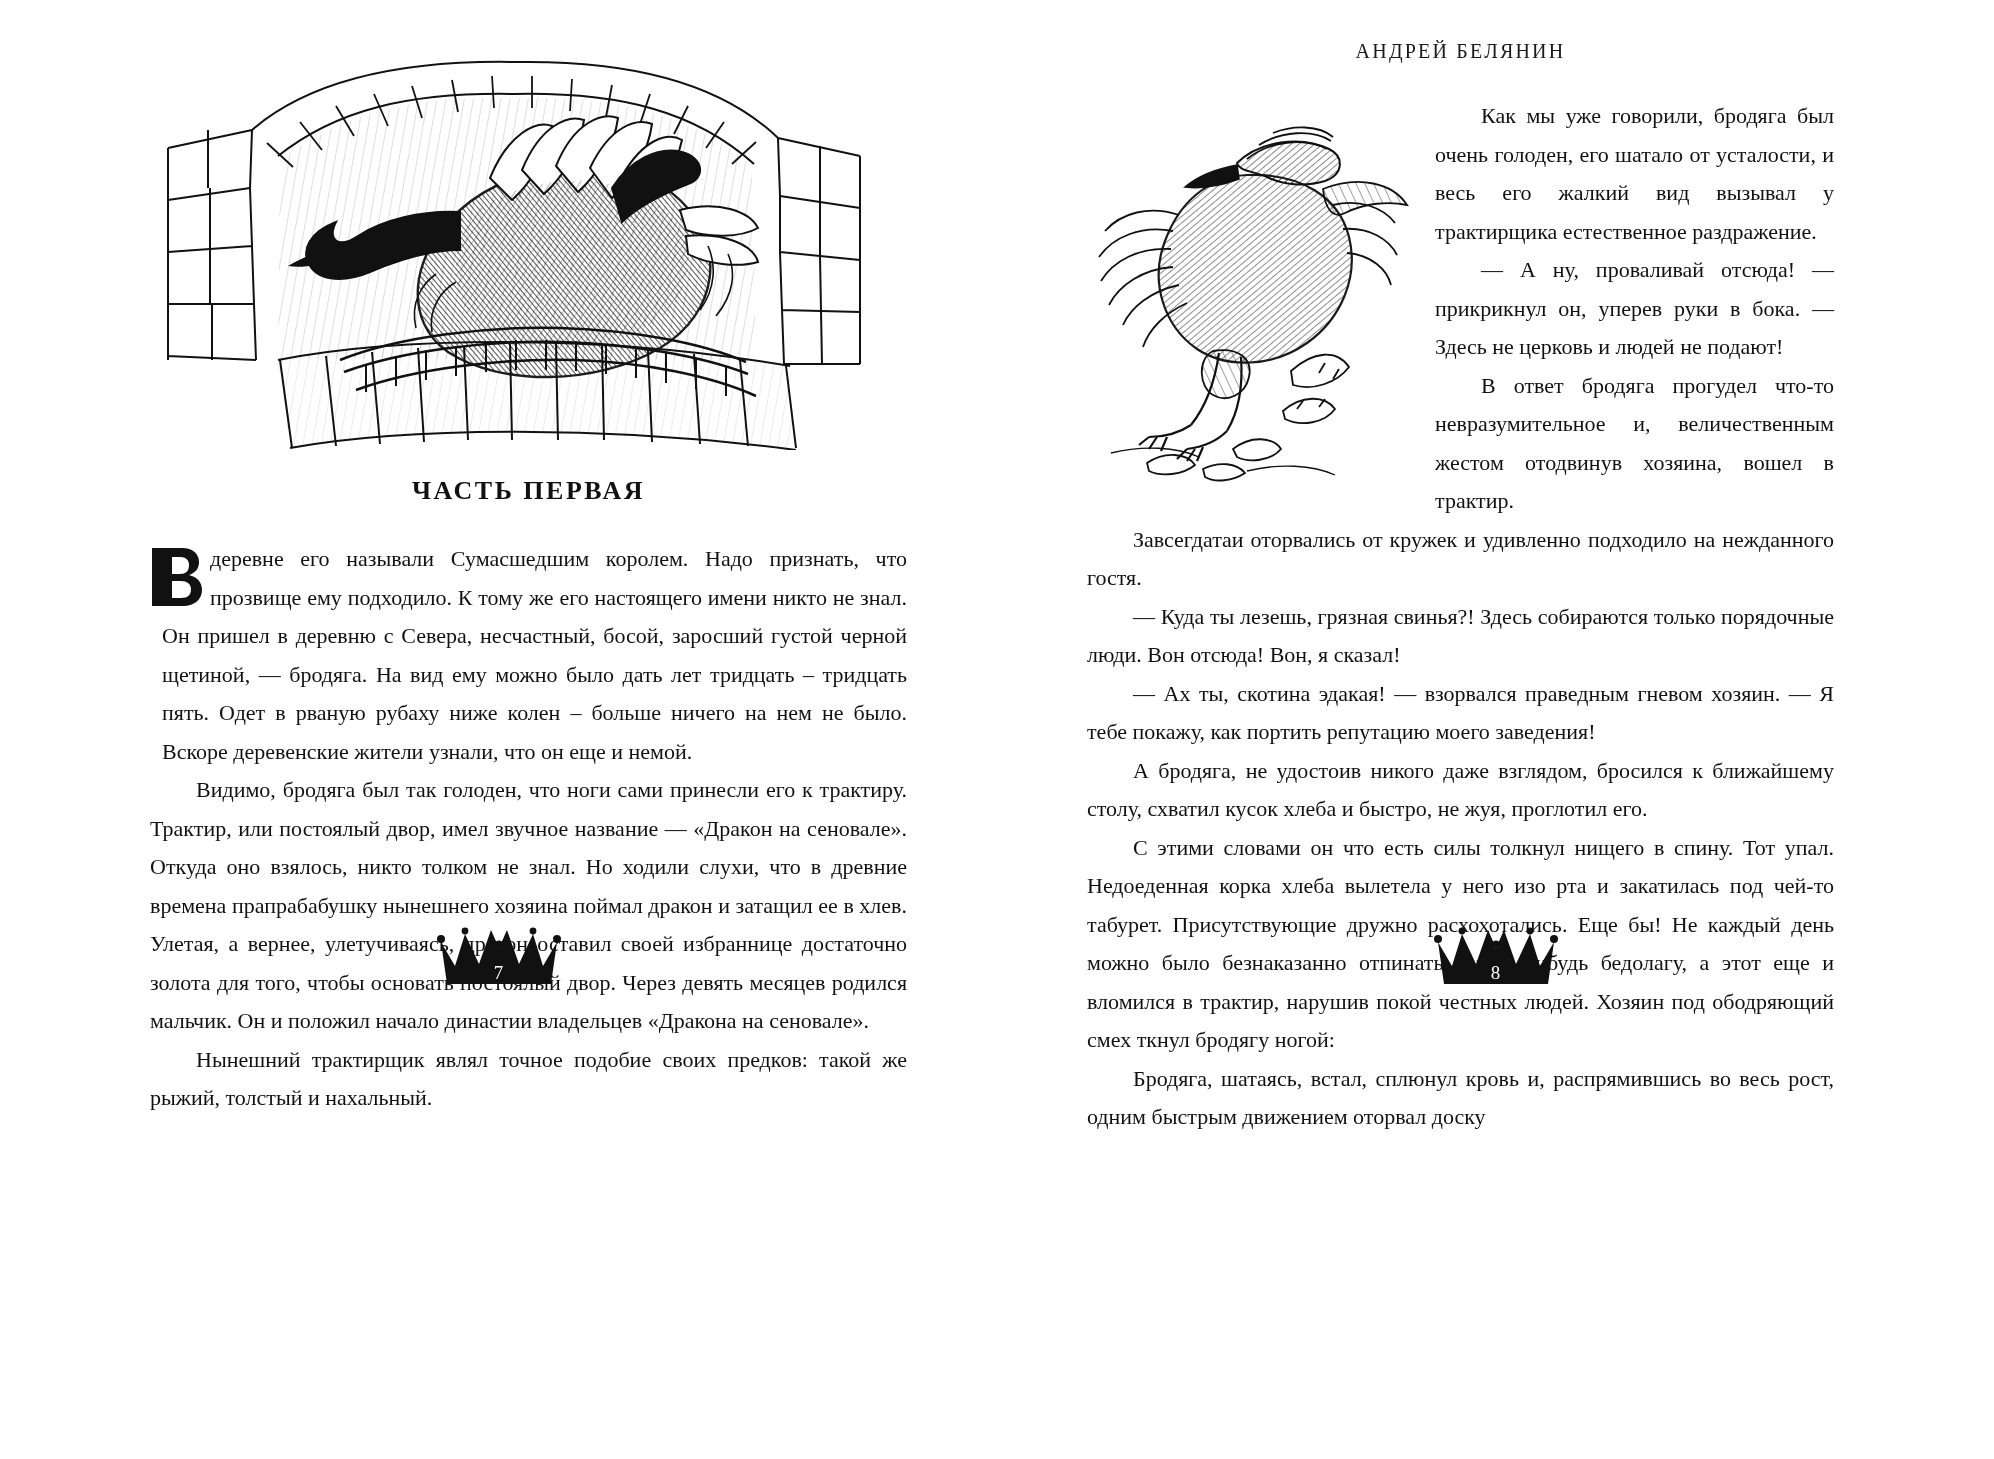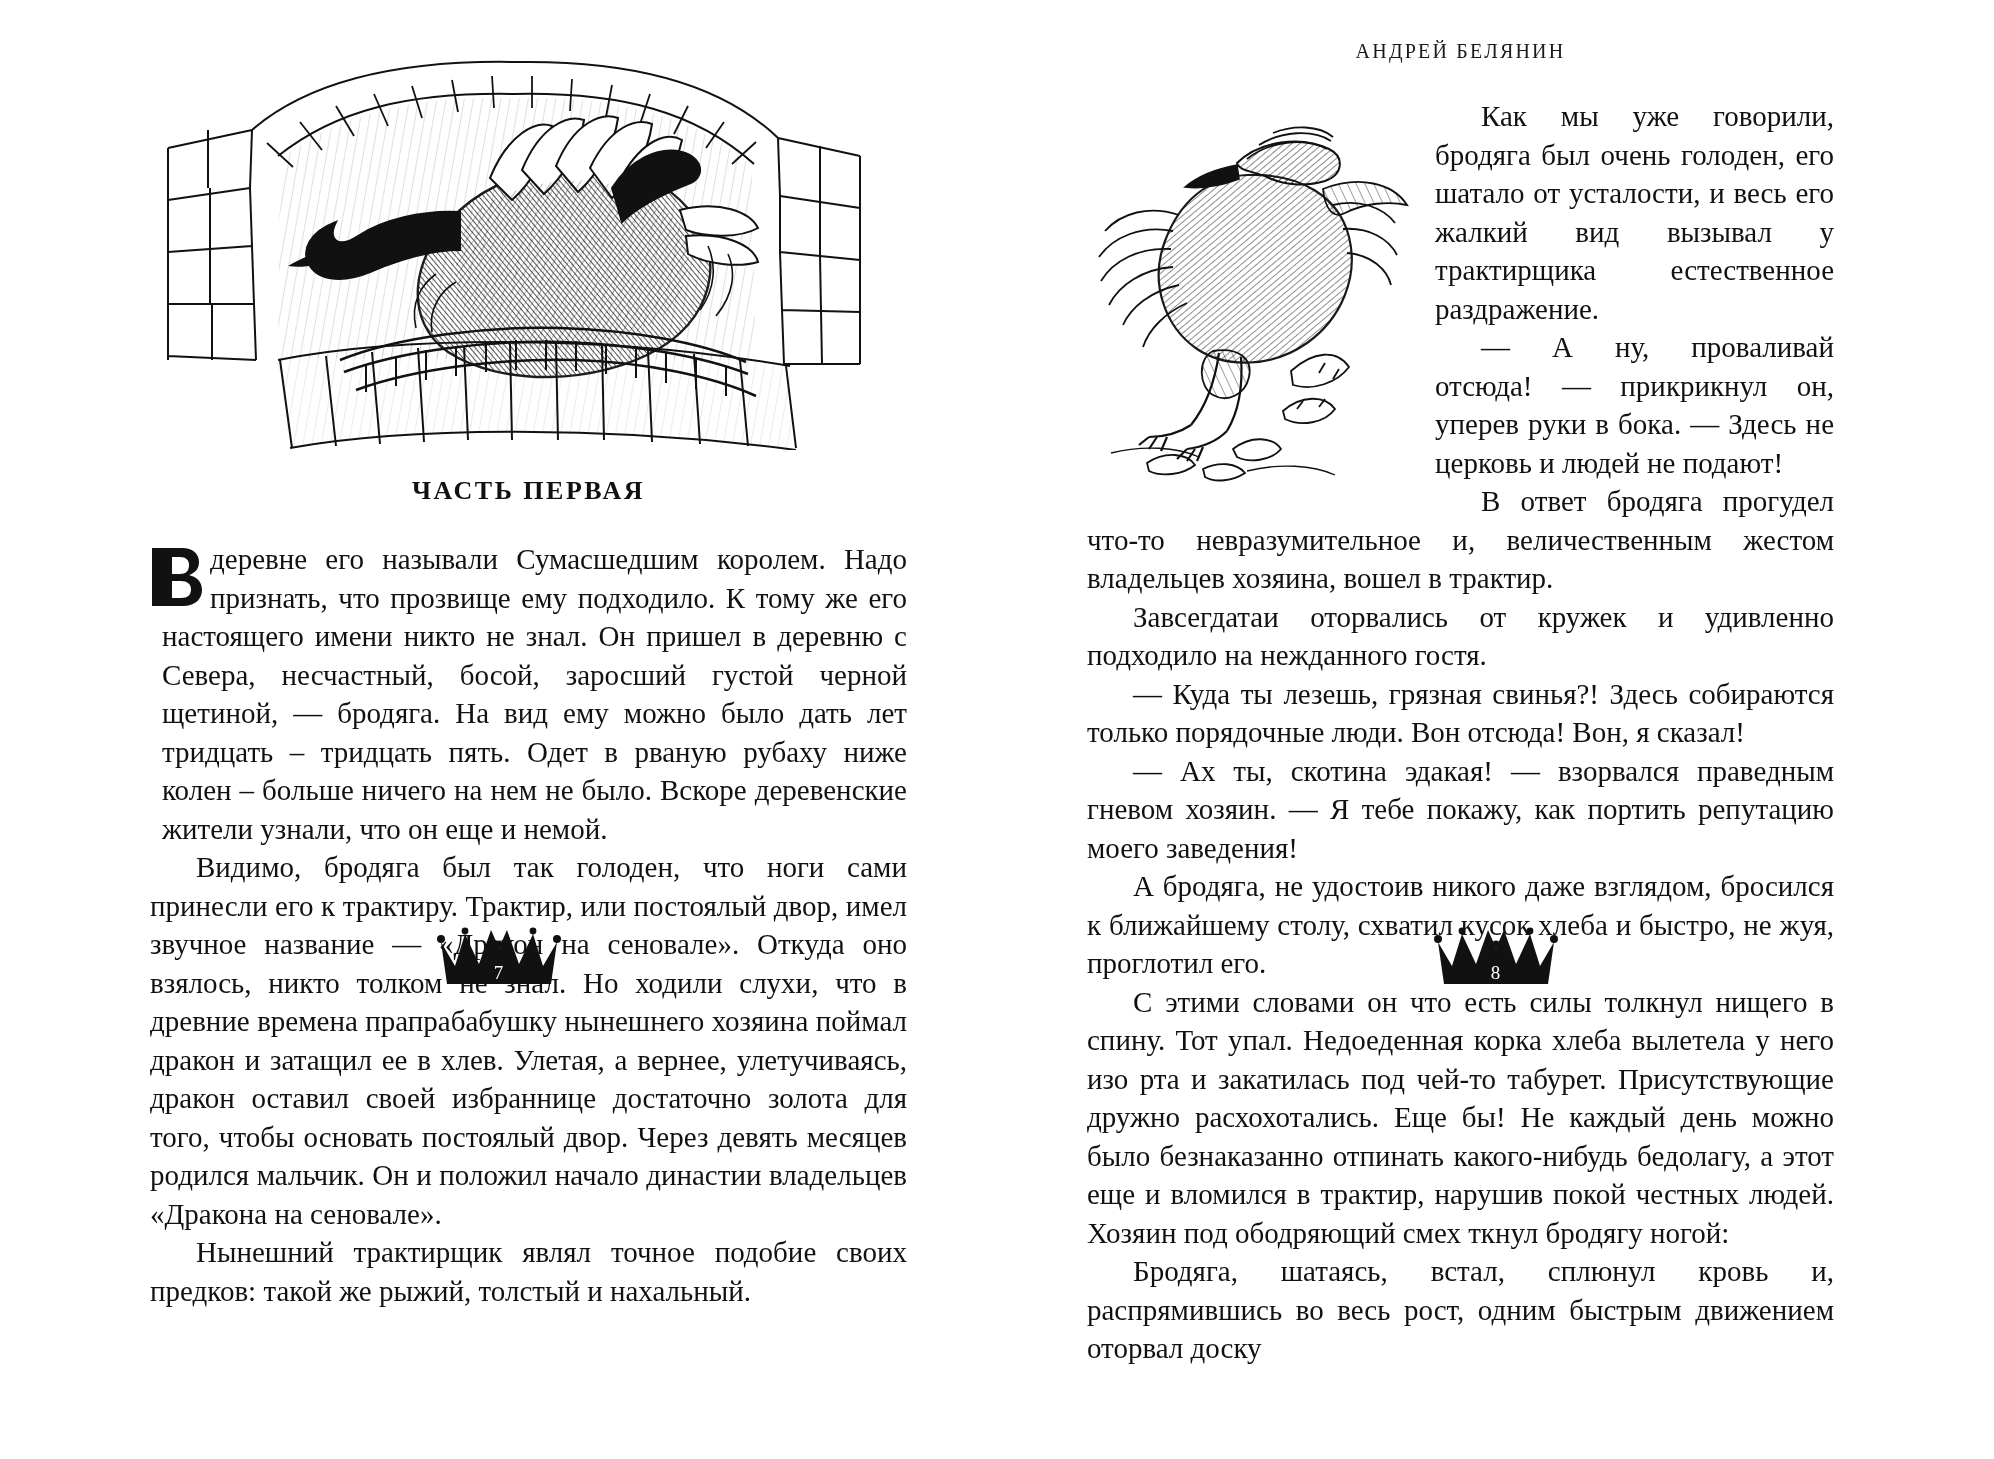--- a/index.html
+++ b/index.html
@@ -67,21 +67,21 @@
     letter-spacing: 2.2px;
     font-variant: small-caps;
     text-transform: uppercase;
     margin: 0 0 34px 0;
     color: #1a1a1a;
   }
 
   
   .body-text p {
     margin: 0;
-    font-size: 29px;
+    font-size: 22px;
     line-height: 38.5px;
     text-align: justify;
     text-indent: 46px;
     hyphens: manual;
   }
 
   
   .dropcap-wrap {
     position: relative;
   }
@@ -342,21 +342,21 @@
         <g stroke="#111" stroke-width="1.3" fill="none">
           <path d="M24,334 C56,326 90,328 112,338"></path>
           <path d="M160,352 C192,344 226,346 248,356"></path>
         </g>
       </svg>
     </div>
 
     <div class="body-text wrapcol">
       <p>Как мы уже говорили, бродяга был очень голоден, его шатало от усталости, и весь его жалкий вид вызывал у трактирщика естественное раздражение.</p>
       <p>— А ну, проваливай отсюда! — прикрикнул он, уперев руки в бока. — Здесь не церковь и людей не подают!</p>
-      <p>В ответ бродяга прогудел что-то невразумительное и, величественным жестом владельцев хозяина, вошел в трактир.</p>
+      <p>В ответ бродяга прогудел что-то невразумительное и, величественным жестом отодвинув хозяина, вошел в трактир.</p>
     </div>
 
     <div class="body-text" style="clear:both;">
       <p>Завсегдатаи оторвались от кружек и удивленно подходило на нежданного гостя.</p>
       <p>— Куда ты лезешь, грязная свинья?! Здесь собираются только порядочные люди. Вон отсюда! Вон, я сказал!</p>
       <p>— Ах ты, скотина эдакая! — взорвался праведным гневом хозяин. — Я тебе покажу, как портить репутацию моего заведения!</p>
       <p>А бродяга, не удостоив никого даже взглядом, бросился к ближайшему столу, схватил кусок хлеба и быстро, не жуя, проглотил его.</p>
       <p>С этими словами он что есть силы толкнул нищего в спину. Тот упал. Недоеденная корка хлеба вылетела у него изо рта и закатилась под чей-то табурет. Присутствующие дружно расхохотались. Еще бы! Не каждый день можно было безнаказанно отпинать какого-нибудь бедолагу, а этот еще и вломился в трактир, нарушив покой честных людей. Хозяин под ободряющий смех ткнул бродягу ногой:</p>
       <p>Бродяга, шатаясь, встал, сплюнул кровь и, распрямившись во весь рост, одним быстрым движением оторвал доску</p>
     </div>

